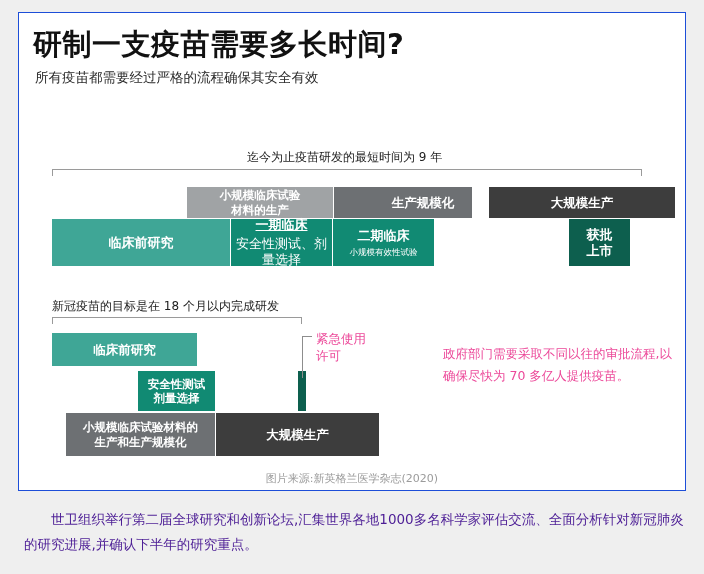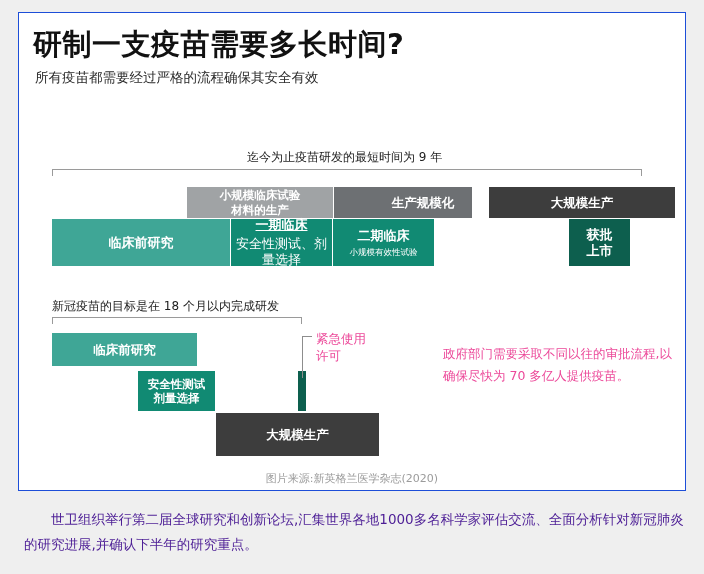--- a/index.html
+++ b/index.html
@@ -144,20 +144,24 @@
     <div class="box s2-mid" style="left:119px; width:77px; background:#118a73;">
       <span class="ln1">安全性测试</span>
       <span class="ln1">剂量选择</span>
     </div>
     <div class="box s2-mid" style="left:197px; width:81px; background:#737373;margin-top:43px;">
       <span class="ln1">安全性和</span>
       <span class="ln1">有效性试验</span>
     </div>
     <div class="box s2-mid" style="left:279px; width:8px; background:#0d5f4e;"></div>
 
+    <div class="box s2-bot" style="left:47px; width:149px; background:#6d7073;">
+      <span class="ln1">小规模临床试验材料的</span>
+      <span class="ln1">生产和生产规模化</span>
+    </div>
     <div class="box s2-bot" style="left:197px; width:163px; background:#3d3d3d; font-size:12.5px;">
       <span class="ln1">大规模生产</span>
     </div>
 
     <div class="leader" style="left:283px; top:323px; width:10px; height:42px;"></div>
     <div class="leader-label" style="left:297px; top:318px;">
       <div>紧急使用</div>
       <div>许可</div>
     </div>
 

